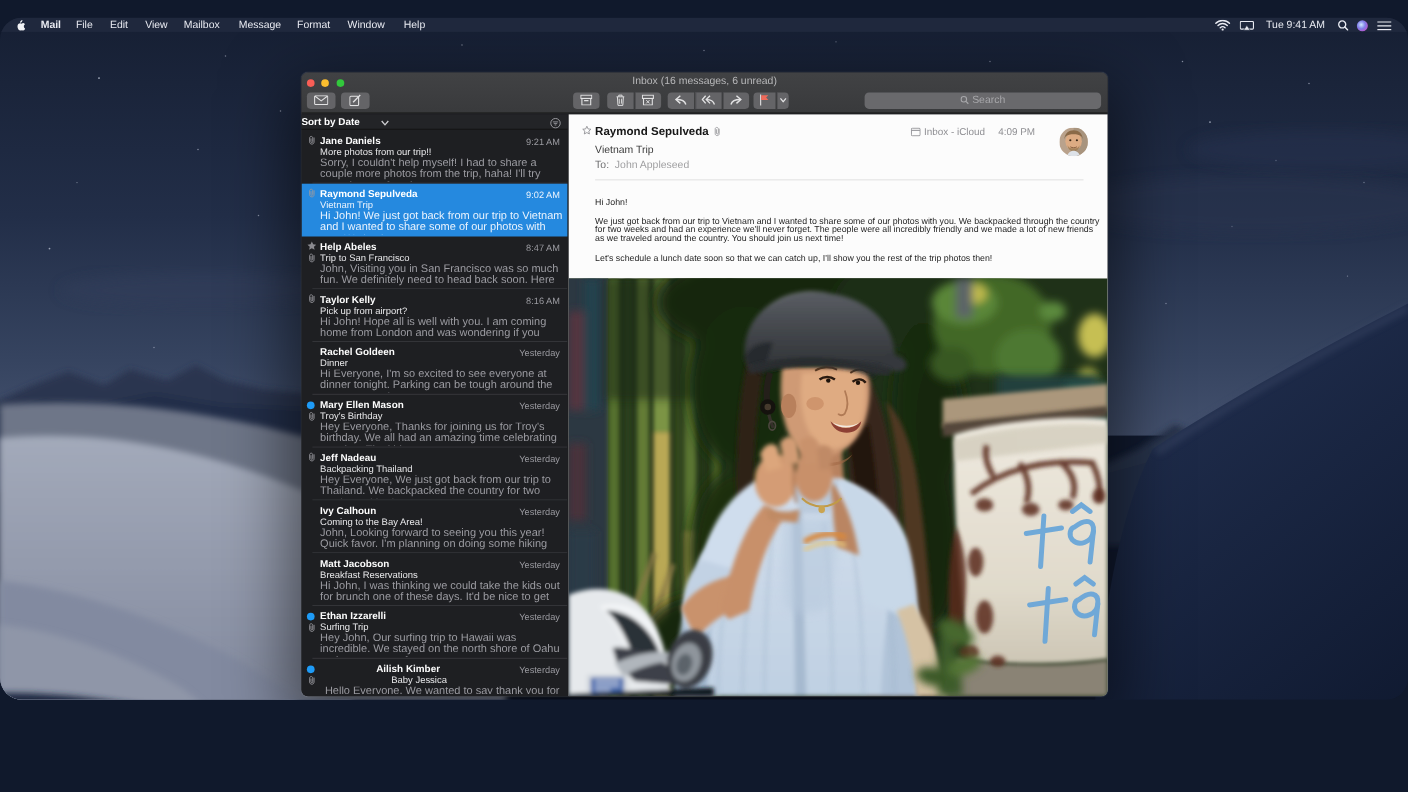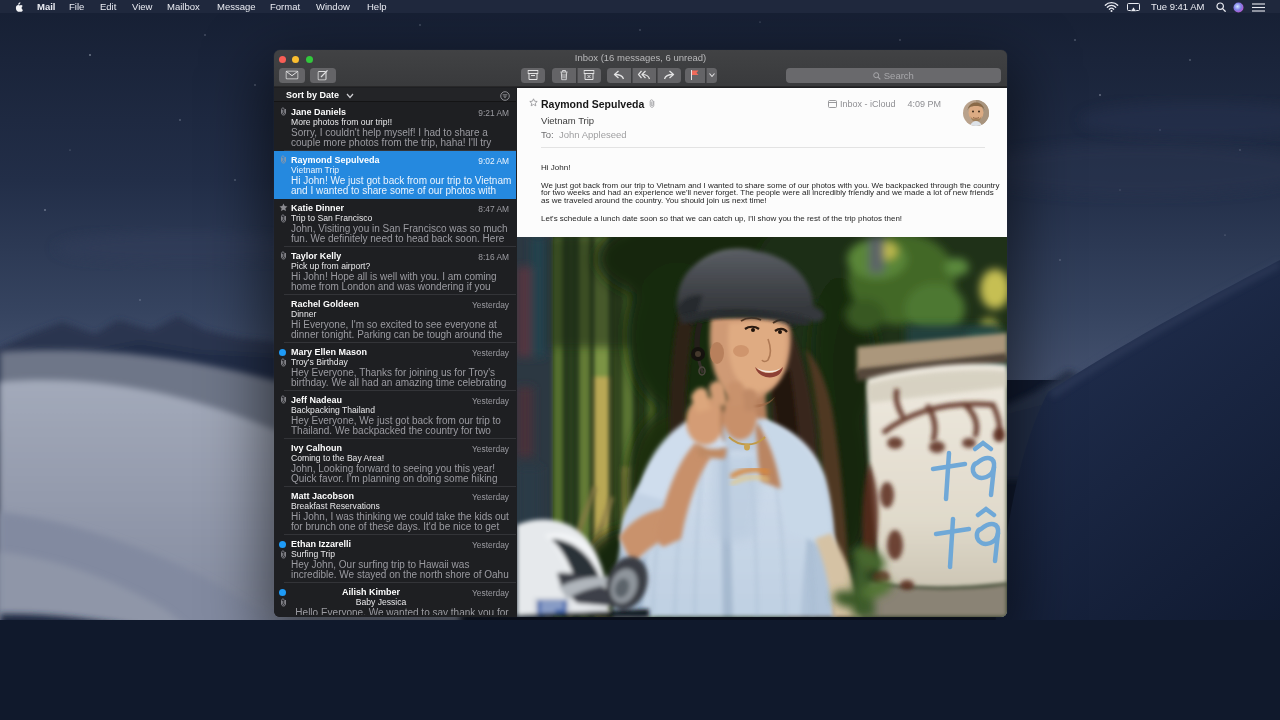--- a/index.html
+++ b/index.html
@@ -1,18 +1,18 @@
 <!DOCTYPE html>
 <html><head>
 <meta charset="utf-8">
 <style>
 * { margin:0; padding:0; box-sizing:border-box; }
 html,body { width:1280px; height:720px; overflow:hidden; background:#10192c; }
 body { font-family:"Liberation Sans", sans-serif; }
-#screen { position:absolute; top:0; left:0; width:1280px; height:620px; overflow:hidden; }
+#screen { position:absolute; top:16px; left:0; width:1280px; height:620px; overflow:hidden;border-radius:20px; }
 .abs { position:absolute; }
 
 
 #menubar { position:absolute; top:0; left:0; width:1280px; height:13px;
   background:rgba(32,41,61,0.96); color:#e9ebf2; font-size:9.5px; z-index:50; }
 #menubar .mi { position:absolute; top:1px; line-height:11px; }
 #menubar .bold { font-weight:bold; }
 
 
 #win { position:absolute; left:274px; top:50px; width:733px; height:567px;
@@ -275,21 +275,21 @@
             <path d="M1,1 L3.5,4 6,1" fill="none" stroke="#e2e2e3" stroke-width="1.1"></path>
           </svg>
     </div>
     <div id="searchpill"><svg style="vertical-align:-1px" width="8" height="8" viewBox="0 0 8 8">
             <circle cx="3.2" cy="3.2" r="2.5" fill="none" stroke="#a7a7aa" stroke-width="1"></circle>
             <path d="M5.1,5.1 L7.3,7.3" stroke="#a7a7aa" stroke-width="1.1"></path>
           </svg> Search</div>
   </div>
 
   <div id="sidebar">
-    <div id="sorthdr"><span style="margin-left:12px;">Sort by Date</span>
+    <div id="sorthdr"><span style="">Sort by Date</span>
       <svg class="abs" style="left:72px;top:4.5px;" width="8" height="6" viewBox="0 0 8 6">
             <path d="M1,1 L4,4.5 7,1" fill="none" stroke="#cfcfd2" stroke-width="1.2"></path>
           </svg>
       <svg class="abs" style="left:226px;top:2.5px;" width="10" height="10" viewBox="0 0 10 10">
             <circle cx="5" cy="5" r="4.3" fill="none" stroke="#9c9ca1" stroke-width="0.9"></circle>
             <path d="M2.6,3.8 L7.4,3.8 M3.4,5.2 L6.6,5.2 M4.2,6.6 L5.8,6.6" stroke="#9c9ca1" stroke-width="0.8"></path>
           </svg>
     </div>
     <div id="mlist">
           <div class="row" style="top:0px;">
@@ -312,21 +312,21 @@
             <div class="prev">Hi John! We just got back from our trip to Vietnam and I wanted to share some of our photos with you. We backpa...</div>
 
   </div>
           <div class="row" style="top:96px;">
     <svg class="clip" style="top:4px;" viewBox="0 0 9 9">
               <path d="M4.5,0.5 L5.7,3.1 8.5,3.4 6.4,5.3 7,8.1 4.5,6.7 2,8.1 2.6,5.3 0.5,3.4 3.3,3.1 Z" fill="#8a8a8f"></path>
             </svg>
             <svg class="clip" style="top:15px;" viewBox="0 0 9 9">
               <path d="M6.5,2 L6.5,6 C6.5,7.2 5.7,8 4.5,8 C3.3,8 2.5,7.2 2.5,6 L2.5,2.5 C2.5,1.6 3.1,1 3.9,1 C4.7,1 5.3,1.6 5.3,2.5 L5.3,5.8 C5.3,6.3 5,6.6 4.5,6.6 C4,6.6 3.7,6.3 3.7,5.8 L3.7,2.8" fill="none" stroke="#9b9ba1" stroke-width="0.8"></path>
             </svg>
-    <div class="name">Katie Dinner</div>
+    <div class="name">Help Abeles</div>
             <div class="time">8:47 AM</div>
     <div class="subj">Trip to San Francisco</div>
             <div class="prev">John, Visiting you in San Francisco was so much fun. We definitely need to head back soon. Here are some pictures...</div>
     <div class="sep"></div>
   </div>
           <div class="row" style="top:144px;">
     <svg class="clip" style="top:4px;" viewBox="0 0 9 9">
               <path d="M6.5,2 L6.5,6 C6.5,7.2 5.7,8 4.5,8 C3.3,8 2.5,7.2 2.5,6 L2.5,2.5 C2.5,1.6 3.1,1 3.9,1 C4.7,1 5.3,1.6 5.3,2.5 L5.3,5.8 C5.3,6.3 5,6.6 4.5,6.6 C4,6.6 3.7,6.3 3.7,5.8 L3.7,2.8" fill="none" stroke="#9b9ba1" stroke-width="0.8"></path>
             </svg>
     <div class="name">Taylor Kelly</div>

